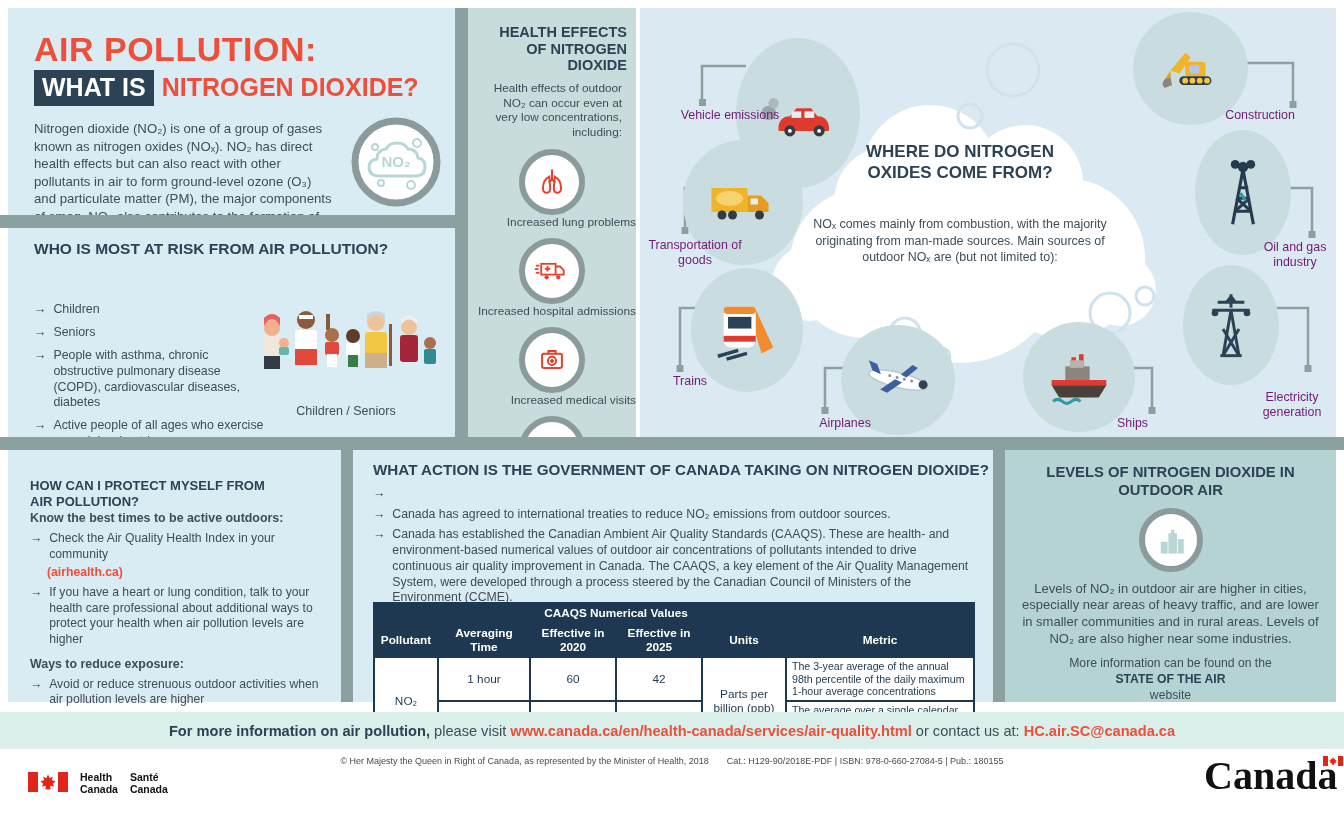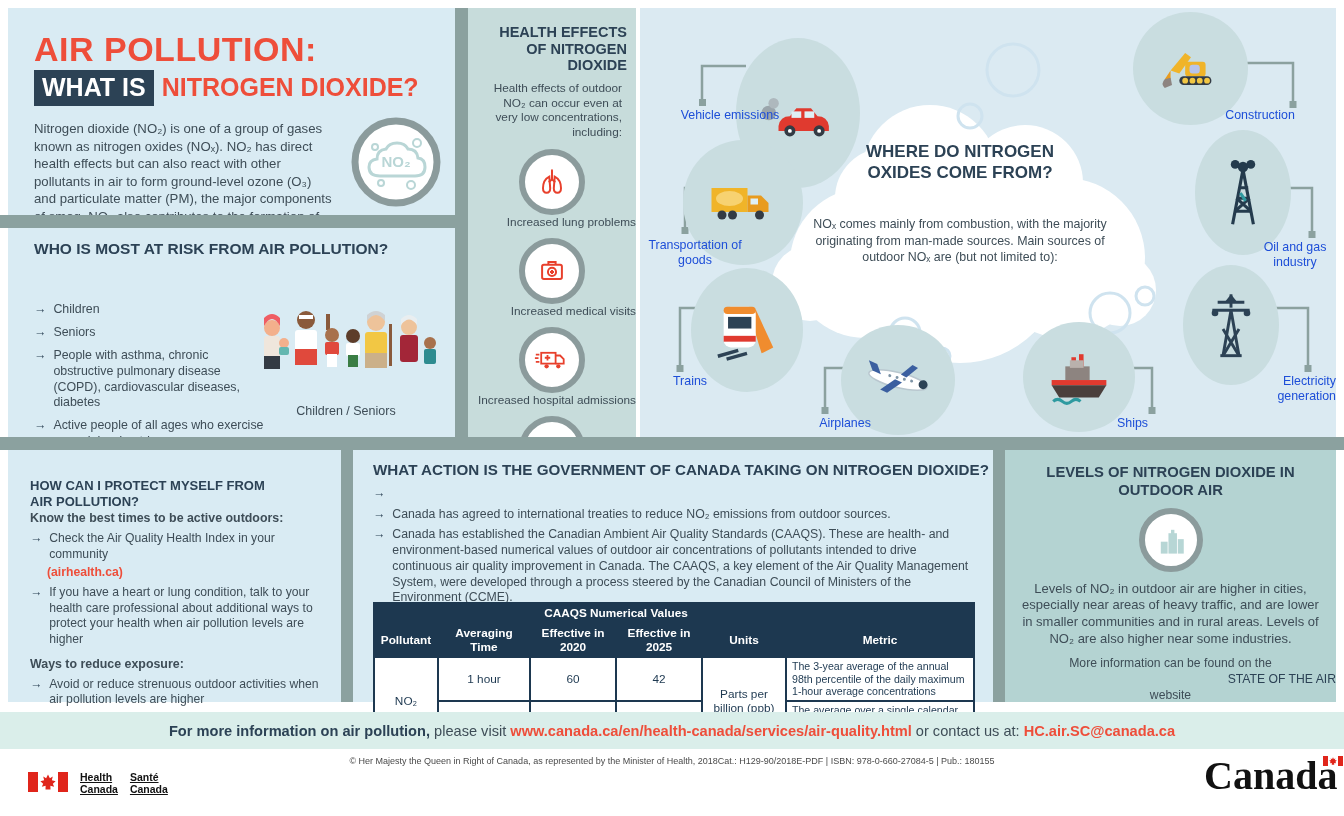--- a/index.html
+++ b/index.html
@@ -40,21 +40,21 @@
   .hcirc{width:54px;height:54px;border-radius:50%;background:#fff;border:6px solid #8b9b9c;margin:0 auto;
          display:flex;align-items:center;justify-content:center;}
   .hlabel{font-size:11.8px;}
   
   .area-sources{position:absolute;left:640px;top:8px;width:696px;height:429px;background:#dbeaf2;}
   .cloud-svg{position:absolute;left:0;top:0;}
   .src-title{position:absolute;left:195px;top:133px;width:250px;text-align:center;
              font-size:17px;font-weight:800;line-height:1.25;color:#2c4255;}
   .src-body{position:absolute;left:170px;top:208px;width:300px;text-align:center;font-size:12.4px;line-height:1.35;}
   .bubble{position:absolute;background:#c9dde0;border-radius:50%;display:flex;align-items:center;justify-content:center;}
-  .blabel{position:absolute;text-align:center;font-size:12.4px;line-height:1.2;color:#1d4ed8;}
+  .blabel{position:absolute;text-align:center;font-size:12.4px;line-height:1.2;color:#701a75;}
   
   .panel-protect{left:8px;top:450px;width:333px;height:252px;}
   .p-head{position:absolute;left:22px;top:28px;width:250px;font-size:13px;line-height:1.2;}
   .p-sub{font-weight:700;color:#3e4d57;font-size:12.4px;margin:9px 0 6px;}
   .p-list{position:absolute;left:22px;top:52px;width:296px;}
   .p-list .bullet{font-size:12.2px;margin-bottom:6px;}
   .linkline{margin-left:17px;font-size:12.2px;font-weight:700;color:#ee4e3a;margin-top:-3px;margin-bottom:6px;}
   
   .panel-action{left:353px;top:450px;width:640px;height:252px;}
   .a-head{position:absolute;left:20px;top:11px;font-size:15.2px;}
@@ -72,23 +72,23 @@
           display:flex;align-items:center;justify-content:center;}
   .l-body{margin:9px auto 0;width:300px;font-size:13px;line-height:1.3;}
   .l-more{margin:8px auto 0;font-size:12.2px;line-height:1.3;}
   .l-link{margin-top:7px;font-size:12.4px;font-weight:700;color:#ee4e3a;}
   
   .banner{position:absolute;left:0;top:712px;width:1344px;height:37px;background:#daeeea;
           display:flex;align-items:center;justify-content:center;font-size:14.6px;color:#3e4d57;white-space:pre;}
   .banner b{color:#2c4255;}
   .banner .lnk{color:#ee4e3a;font-weight:700;}
   .smallprint{position:absolute;left:0;top:756px;width:1344px;text-align:center;font-size:9px;color:#4a4a4a;}
-  .smallprint span{margin:0 0;}
+  .smallprint span{margin:0 9px;}
   .hc-logo{position:absolute;left:28px;top:772px;display:flex;align-items:flex-start;gap:12px;}
-  .hc-txt{font-size:10.5px;font-weight:700;color:#111;line-height:1.1;text-decoration:underline;}
+  .hc-txt{font-size:10.5px;font-weight:700;color:#111;line-height:1.1;}
   .wordmark{position:absolute;left:1204px;top:752px;font-family:"Liberation Serif","DejaVu Serif",serif;
             font-weight:700;font-size:40px;color:#111;}
   .wordmark .wm-flag{position:absolute;top:4px;right:-6px;}
   svg{display:block;}
 </style>
 </head>
 <body>
 
 <div id="canvas">
 
@@ -176,41 +176,41 @@
             <path d="M20 16c0 2-2 2.5-3 3.5"></path>
             <path d="M20 16c0 2 2 2.5 3 3.5"></path>
           <path d="M17 14c-4 2-7 7-7 13 0 4 2 5 4 5s4-1.5 4-5z"></path>
           <path d="M23 14c4 2 7 7 7 13 0 4-2 5-4 5s-4-1.5-4-5z"></path>
         </svg>
       </div>
       <div class="hlabel">Increased lung problems</div>
     </div>
     <div class="hitem">
       <div class="hcirc">
-        <svg width="36" height="36" viewBox="0 0 40 40" fill="none" stroke="#e8402c" stroke-width="2.2">
-          <rect x="9" y="13" width="22" height="16" rx="2"></rect>
-            <path d="M16 13v-3h8v3"></path>
-          <circle cx="20" cy="21" r="4.5"></circle>
-            <path d="M20 18.8v4.4M17.8 21h4.4"></path>
-        </svg>
-      </div>
-      <div class="hlabel">Increased medical visits</div>
-    </div>
-    <div class="hitem">
-      <div class="hcirc">
         <svg width="36" height="36" viewBox="0 0 40 40" fill="none" stroke="#e8402c" stroke-width="2">
           <rect x="8" y="12" width="16" height="12"></rect>
             <path d="M24 15h5l4 4v5h-9"></path>
           <circle cx="14" cy="27" r="2.4" fill="#e8402c" stroke="none"></circle>
             <circle cx="27" cy="27" r="2.4" fill="#e8402c" stroke="none"></circle>
           <path d="M15 14.5v6M12 17.5h6"></path>
             <path d="M2 14h4M1 18h4M2 22h4"></path>
         </svg>
       </div>
       <div class="hlabel">Increased hospital admissions</div>
+    </div>
+    <div class="hitem">
+      <div class="hcirc">
+        <svg width="36" height="36" viewBox="0 0 40 40" fill="none" stroke="#e8402c" stroke-width="2.2">
+          <rect x="9" y="13" width="22" height="16" rx="2"></rect>
+            <path d="M16 13v-3h8v3"></path>
+          <circle cx="20" cy="21" r="4.5"></circle>
+            <path d="M20 18.8v4.4M17.8 21h4.4"></path>
+        </svg>
+      </div>
+      <div class="hlabel">Increased medical visits</div>
     </div>
     <div class="hitem">
       <div class="hcirc">
         <svg width="36" height="36" viewBox="0 0 40 40" fill="none" stroke="#e8402c" stroke-width="2.6" stroke-linecap="round" stroke-linejoin="round">
           <path d="M5 21h6l3-8 4 14 3-10 2 4h11"></path>
         </svg>
       </div>
       <div class="hlabel">Premature death</div>
     </div>
   </div>
@@ -357,21 +357,21 @@
         <path d="M7 24.5h36l-5 8H12z" fill="#4a3f3c"></path>
         <path d="M8 35q3-2.6 6 0t6 0 6 0" fill="none" stroke="#2e9aa0" stroke-width="2"></path>
       </svg>
     </div>
 
     <div class="blabel" style="left:20px;top:100px;width:140px;">Vehicle emissions</div>
     <div class="blabel" style="left:560px;top:100px;width:120px;">Construction</div>
     <div class="blabel" style="left:0px;top:230px;width:110px;">Transportation of goods</div>
     <div class="blabel" style="left:614px;top:232px;width:82px;">Oil and gas industry</div>
     <div class="blabel" style="left:12px;top:366px;width:76px;">Trains</div>
-    <div class="blabel" style="left:608px;top:366px;width:88px;text-align:right;">Electricity generation</div>
+    <div class="blabel" style="left:608px;top:382px;width:88px;">Electricity generation</div>
     <div class="blabel" style="left:155px;top:408px;width:100px;">Airplanes</div>
     <div class="blabel" style="left:450px;top:408px;width:85px;">Ships</div>
   </div>
 
   <div class="graybar bar-h2"></div>
   <div class="graybar gap-v2"></div>
   <div class="graybar gap-v3"></div>
 
   <div class="panel panel-protect">
     <h2 class="p-head navy">HOW CAN I PROTECT MYSELF FROM AIR POLLUTION?</h2>
@@ -463,21 +463,21 @@
       <svg width="34" height="34" viewBox="0 0 40 40" fill="#b7d6d5">
         <rect x="8" y="22" width="8" height="14"></rect>
           <rect x="17" y="12" width="10" height="24"></rect>
           <rect x="28" y="19" width="7" height="17"></rect>
         <rect x="20" y="8" width="4" height="5"></rect>
       </svg>
     </div>
     <div class="l-body">Levels of NO₂ in outdoor air are higher in cities, especially near areas of heavy traffic, and are lower in smaller communities and in rural areas. Levels of NO₂ are also higher near some industries.</div>
     <div class="l-more">
       <div>More information can be found on the</div>
-      <div class="navy" style="font-weight:400;text-align:right;">STATE OF THE AIR</div>
+      <div class="navy" style="font-weight:700;">STATE OF THE AIR</div>
       <div>website</div>
     </div>
     <div class="l-link">http://airquality-qualitedelair.ccme.ca/en</div>
   </div>
 
   <div class="banner"><b>For more information on air pollution,</b><span> please visit </span><span class="lnk">www.canada.ca/en/health-canada/services/air-quality.html</span><span> or contact us at: </span><span class="lnk">HC.air.SC@canada.ca</span></div>
 
   <div class="smallprint">
     <span>© Her Majesty the Queen in Right of Canada, as represented by the Minister of Health, 2018</span><span>Cat.: H129-90/2018E-PDF | ISBN: 978-0-660-27084-5 | Pub.: 180155</span>
   </div>

